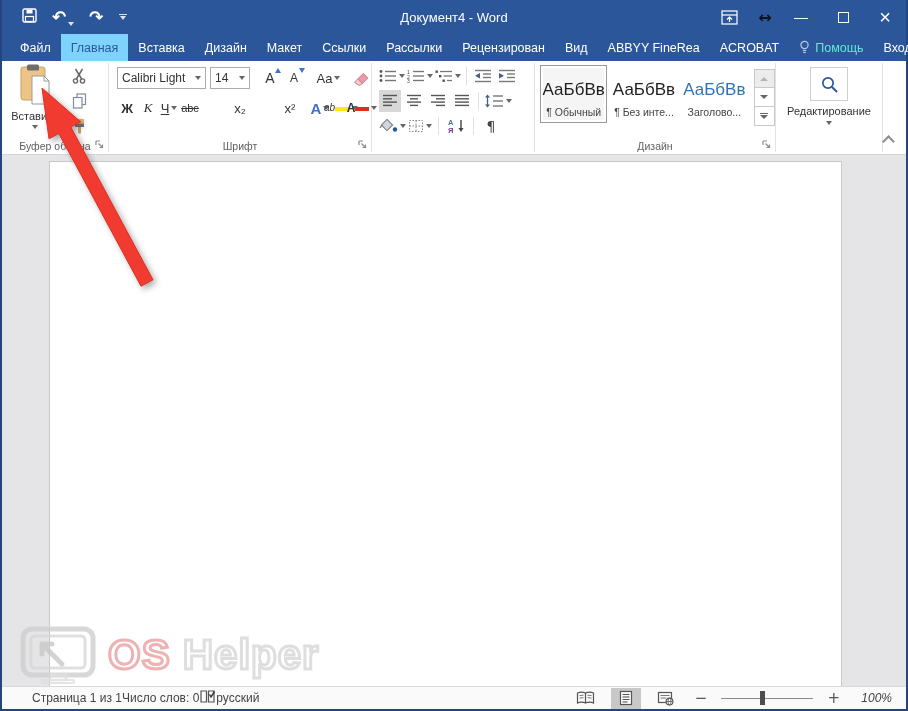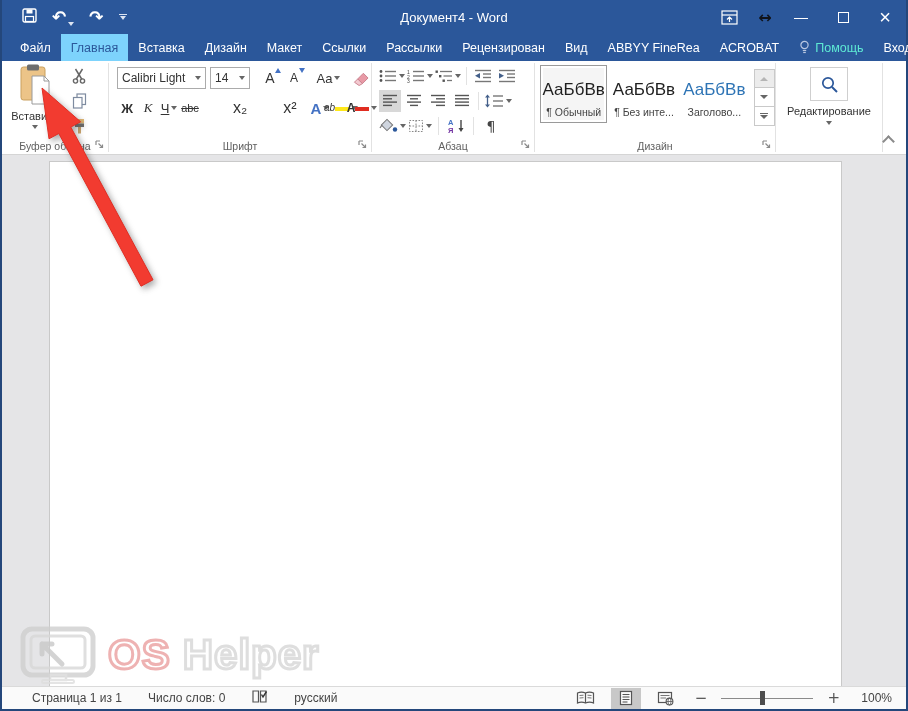--- a/index.html
+++ b/index.html
@@ -54,21 +54,21 @@
   .f-row1 { display: flex; align-items: center; gap: 4px; padding: 6px 0 0 8px; }
   .f-row2 { display: flex; align-items: center; gap: 1px; padding: 8px 0 0 8px; }
   .combo { height: 22px; border: 1px solid #ababab; display: flex; align-items: center; font-size: 12px; color: #333; padding: 0 4px; justify-content: space-between; background: #fff; }
   .combo-font { width: 100px; }
   .combo-size { width: 44px; }
   .fbtn { min-width: 20px; height: 22px; display: inline-flex; align-items: center; justify-content: center; font-size: 13px; color: #333; gap: 2px; padding: 0 2px; }
   .b-bold { font-weight: bold; }
   .b-italic { font-style: italic; font-family: "Liberation Serif",serif; }
   .b-under { text-decoration: underline; }
   .b-strike { text-decoration: line-through; font-size: 11px; letter-spacing: 0; }
-  .b-sub, .b-sup { font-size: 16px; margin-left: 29px; }
+  .b-sub, .b-sup { font-size: 13px; margin-left: 29px; }
   .grow-shrink { position: relative; font-size: 14px; color: #333; }
   .gs-tri { position: absolute; top: 1px; right: -1px; width: 0; height: 0; border-left: 3.5px solid transparent; border-right: 3.5px solid transparent; }
   .tri-up { border-bottom: 5px solid #4472c4; }
   .tri-dn { border-top: 5px solid #4472c4; }
   .b-effects { color: #4472c4; font-weight: 600; font-size: 15px; }
   .hl-stack, .fc-stack { display: flex; flex-direction: row; align-items: center; line-height: 1; }
   .hl-stack .txt { font-size: 10px; font-style: italic; color: #333; }
   .hl-bar { width: 15px; height: 4px; background: #ffe81a; margin-top: 1px; }
   .fc-stack .txt { font-size: 12px; font-weight: bold; color: #333; }
   .fc-bar { width: 14px; height: 4px; background: #e02d21; margin-top: 1px; }
@@ -111,29 +111,29 @@
 
   .watermark { position: absolute; left: 18px; bottom: 2px; display: flex; align-items: center; gap: 12px; opacity: .8; pointer-events: none; }
   .wm-text { font-size: 42px; font-weight: bold; letter-spacing: 1px; color: rgba(255,255,255,.55); line-height: 1; }
   .wm-os { -webkit-text-stroke: 3px #eb9f9f; }
   .wm-helper { -webkit-text-stroke: 3px #d6d6d6; }
 
   .arrow-overlay { position: absolute; left: 0; top: 0; width: 908px; height: 711px; pointer-events: none; z-index: 40; }
 
   
   .statusbar { height: 25px; background: #fafafa; border-top: 1px solid #dadada; border-bottom: 2px solid #24477b; display: flex; align-items: center; font-size: 12px; color: #444; flex: none; z-index: 50; position: relative; }
-  .sb-left { display: flex; align-items: center; gap: 26px; margin-left: 30px; text-align: right; }
+  .sb-left { display: flex; align-items: center; margin-left: 30px; text-align: right; }
   .sb-right { margin-left: auto; display: flex; align-items: center; margin-right: 14px; gap: 10px; }
   .viewbtn { width: 30px; height: 21px; display: flex; align-items: center; justify-content: center; }
   .viewbtn.selected { background: #c8c8c8; }
   .zoom-out, .zoom-in { font-size: 15px; color: #555; padding: 0 4px; font-family: "DejaVu Sans",sans-serif; }
   .slider { width: 92px; height: 14px; position: relative; }
   .slider .track { position: absolute; top: 6.5px; left: 0; right: 0; border-top: 1px solid #8a8a8a; }
   .slider .handle { position: absolute; top: 0; left: 42%; width: 5px; height: 14px; background: #4d4d4d; }
-  .zoom-val { width: 38px; text-align: right; color: #444; }
+  .zoom-val { width: 38px; text-align: right; color: #444; font-style: italic; }
 </style>
 </head>
 <body>
 
 <div class="window">
 
   <div class="titlebar">
     <div class="qat">
       <span>
         <svg width="15" height="15" viewBox="0 0 15 15">
@@ -452,29 +452,20 @@
                 <text x="1" y="14.5" font-size="7.5" font-weight="bold" fill="#7030a0">Я</text>
                 <line x1="14" y1="2" x2="14" y2="11" stroke="#444" stroke-width="1.4"></line>
                 <polygon points="11.5,10 14,14 16.5,10" fill="#444"></polygon>
               </svg>
           </span>
           <span class="vsep" style="height:18px;margin:0 4px"></span>
           <span class="pbtn">
               <span class="pilcrow">¶</span>
             </span>
         </div>
-      </div>
-      <div class="g-label">
-        <span>Абзац</span>
-        <span class="launcher">
-          <svg width="9" height="9" viewBox="0 0 9 9">
-              <path d="M1,1 H5 M1,1 V5" stroke="#8a8a8a" stroke-width="1.2" fill="none"></path>
-              <path d="M3.5,3.5 L7.5,7.5 M7.5,4.5 V7.5 H4.5" stroke="#8a8a8a" stroke-width="1.2" fill="none"></path>
-            </svg>
-        </span>
       </div>
     </section>
     <div class="vsep"></div>
 
     <section class="group grp-styles">
       <div class="g-content">
         <div class="style-cards">
           <div class="card selected">
             <span class="preview">АаБбВв</span>
             <span class="sname">¶ Обычный</span>

